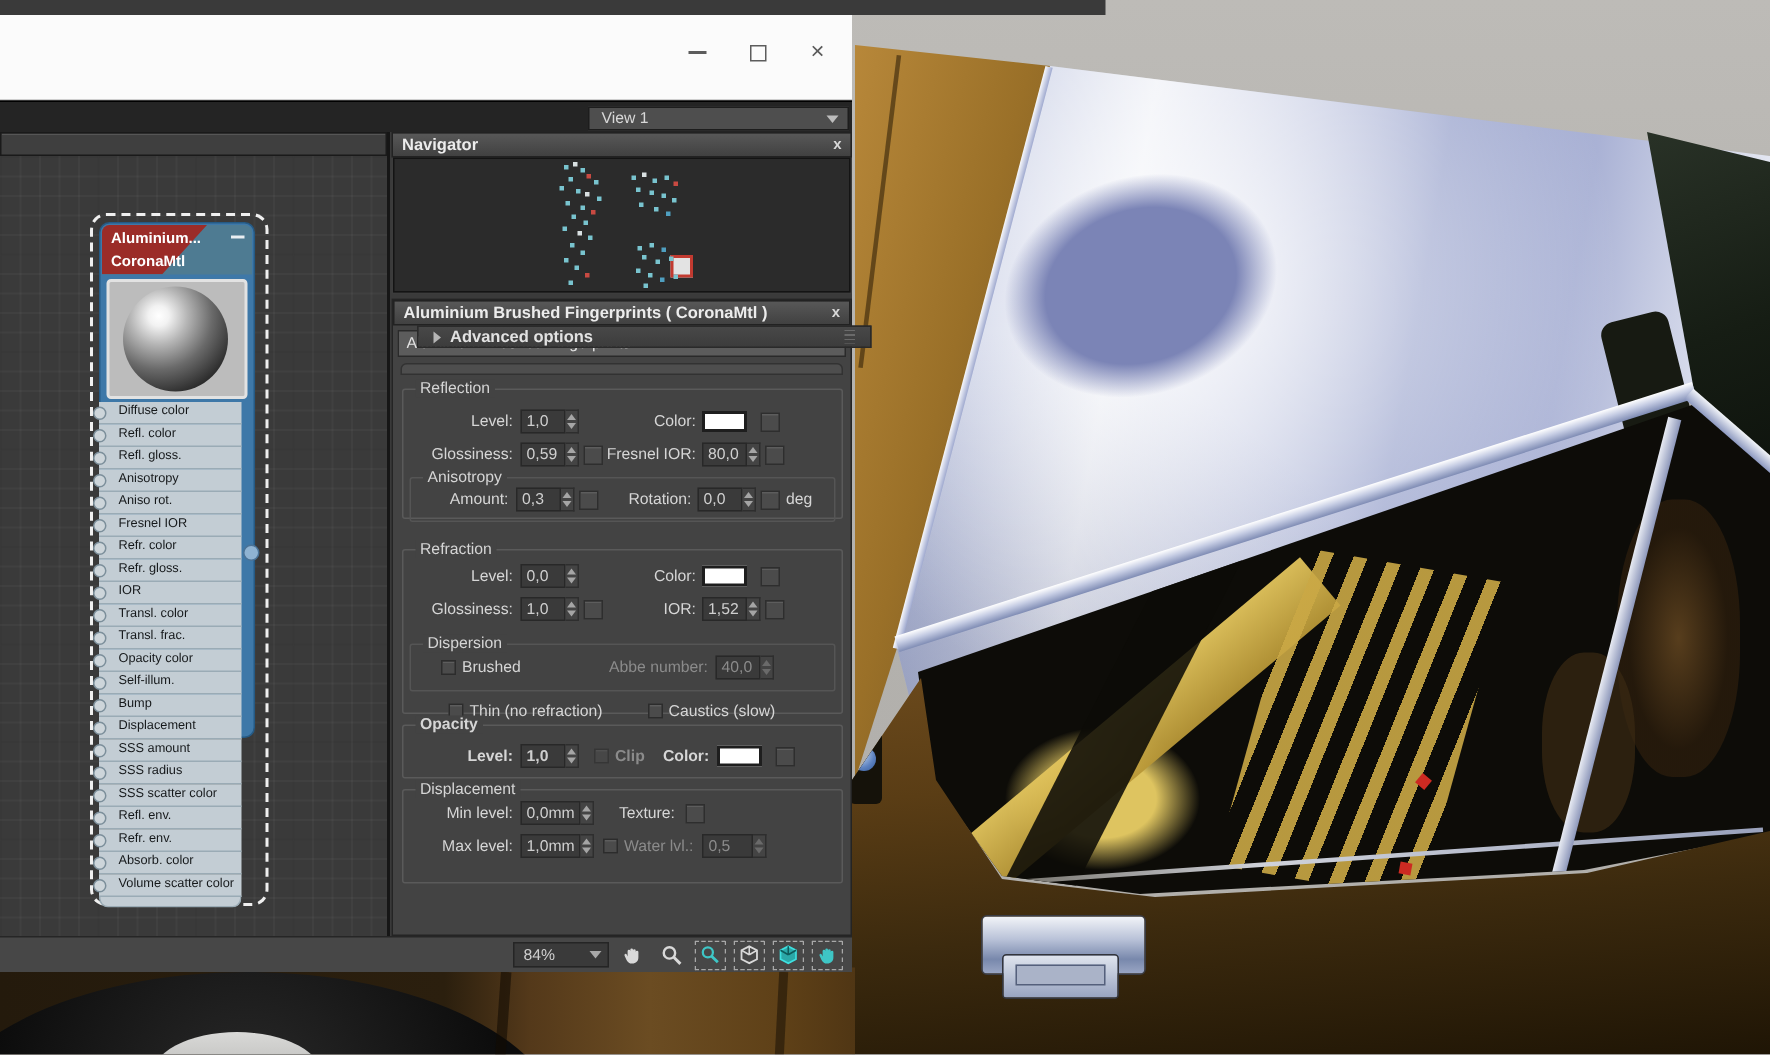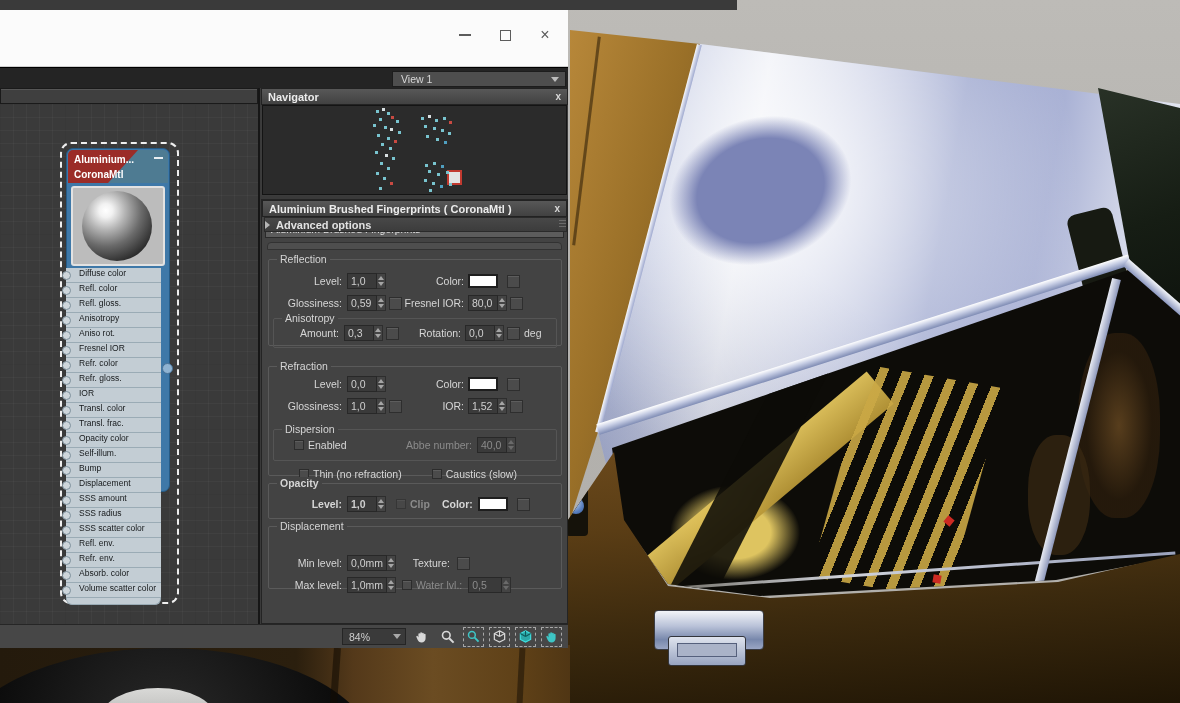--- a/index.html
+++ b/index.html
@@ -135,22 +135,22 @@
   .spin{width:9px;height:16px;display:flex;flex-direction:column;align-items:center;justify-content:center;gap:2px;background:#444;border:1px solid #2e2e2e;border-left:none;}
   .sp-up{width:0;height:0;border-left:3px solid transparent;border-right:3px solid transparent;border-bottom:4px solid #a5a5a5;}
   .sp-dn{width:0;height:0;border-left:3px solid transparent;border-right:3px solid transparent;border-top:4px solid #a5a5a5;}
   .spin.off .sp-up{border-bottom-color:#6a6a6a;} .spin.off .sp-dn{border-top-color:#6a6a6a;}
   .mapbtn{width:13px;height:13px;background:#4b4b4b;border:1px solid #2e2e2e;box-shadow:inset 0 1px 0 #5d5d5d;margin-left:3px;}
   .chk{width:10px;height:10px;background:#4b4b4b;border:1px solid #2c2c2c;box-shadow:inset 0 1px 0 #5d5d5d;margin-right:4px;flex:none;}
   .chk.off{opacity:.55;}
   .swatch{width:30px;height:14px;background:#fff;border:2px solid #1e1e1e;}
   .sp16{width:16px;flex:none;} .sp10{width:10px;flex:none;} .sp8{width:8px;flex:none;} .sp6{width:6px;flex:none;} .sp36{width:36px;flex:none;} .sp30{width:30px;flex:none;}
   .deg{margin-left:4px;}
-  .rollup{position:absolute;left:2px;width:303px;height:15px;background:linear-gradient(#484848,#3c3c3c);border:1px solid #2a2a2a;
-    display:flex;align-items:center;padding:0 0;}
+  .rollup{position:absolute;left:16px;width:303px;height:15px;background:linear-gradient(#484848,#3c3c3c);border:1px solid #2a2a2a;
+    display:flex;align-items:center;padding:0 10px;}
   .ru-arrow{width:0;height:0;border-top:4px solid transparent;border-bottom:4px solid transparent;border-left:5px solid #b5b5b5;margin-right:6px;}
   .ru-label{font-size:11px;font-weight:bold;color:#e2e2e2;}
   .grip{margin-left:auto;width:7px;height:9px;opacity:.55;
     background:repeating-linear-gradient(#8a8a8a 0 1px,transparent 1px 3px);}
 </style>
 </head>
 <body>
 
 <div id="stage">
 
@@ -496,21 +496,21 @@
                 <span class="sp-up"></span>
                 <span class="sp-dn"></span>
               </span>
             <span class="mapbtn"></span>
           </div>
           <div class="subgrp" style="height:32px;margin-top:12px;">
             <span class="grp-label">Dispersion</span>
             <div class="prow" style="height:30px;">
               <span class="sp16"></span>
               <span class="chk"></span>
-              <span>Enabled</span>
+              <span>Brushed</span>
               <span style="flex:1"></span>
               <span class="lab dis">Abbe number:</span>
               <span class="fld dis">40,0</span>
               <span class="spin off">
                   <span class="sp-up"></span>
                   <span class="sp-dn"></span>
                 </span>
               <span class="sp36"></span>
             </div>
           </div>
@@ -540,21 +540,21 @@
             <span class="sp8"></span>
             <span class="lab" style="width:40px">Color:</span>
             <span class="swatch"></span>
             <span class="sp6"></span>
             <span class="mapbtn"></span>
           </div>
         </div>
 
         <div class="grp" style="top:326px;height:63px;">
           <span class="grp-label">Displacement</span>
-          <div class="prow" style="margin-top:25px;">
+          <div class="prow" style="margin-top:4px;">
             <span class="lab w74">Min level:</span>
             <span class="fld fldw">0,0mm</span>
             <span class="spin">
                 <span class="sp-up"></span>
                 <span class="sp-dn"></span>
               </span>
             <span class="lab2" style="width:58px">Texture:</span>
             <span class="mapbtn"></span>
           </div>
           <div class="prow">

